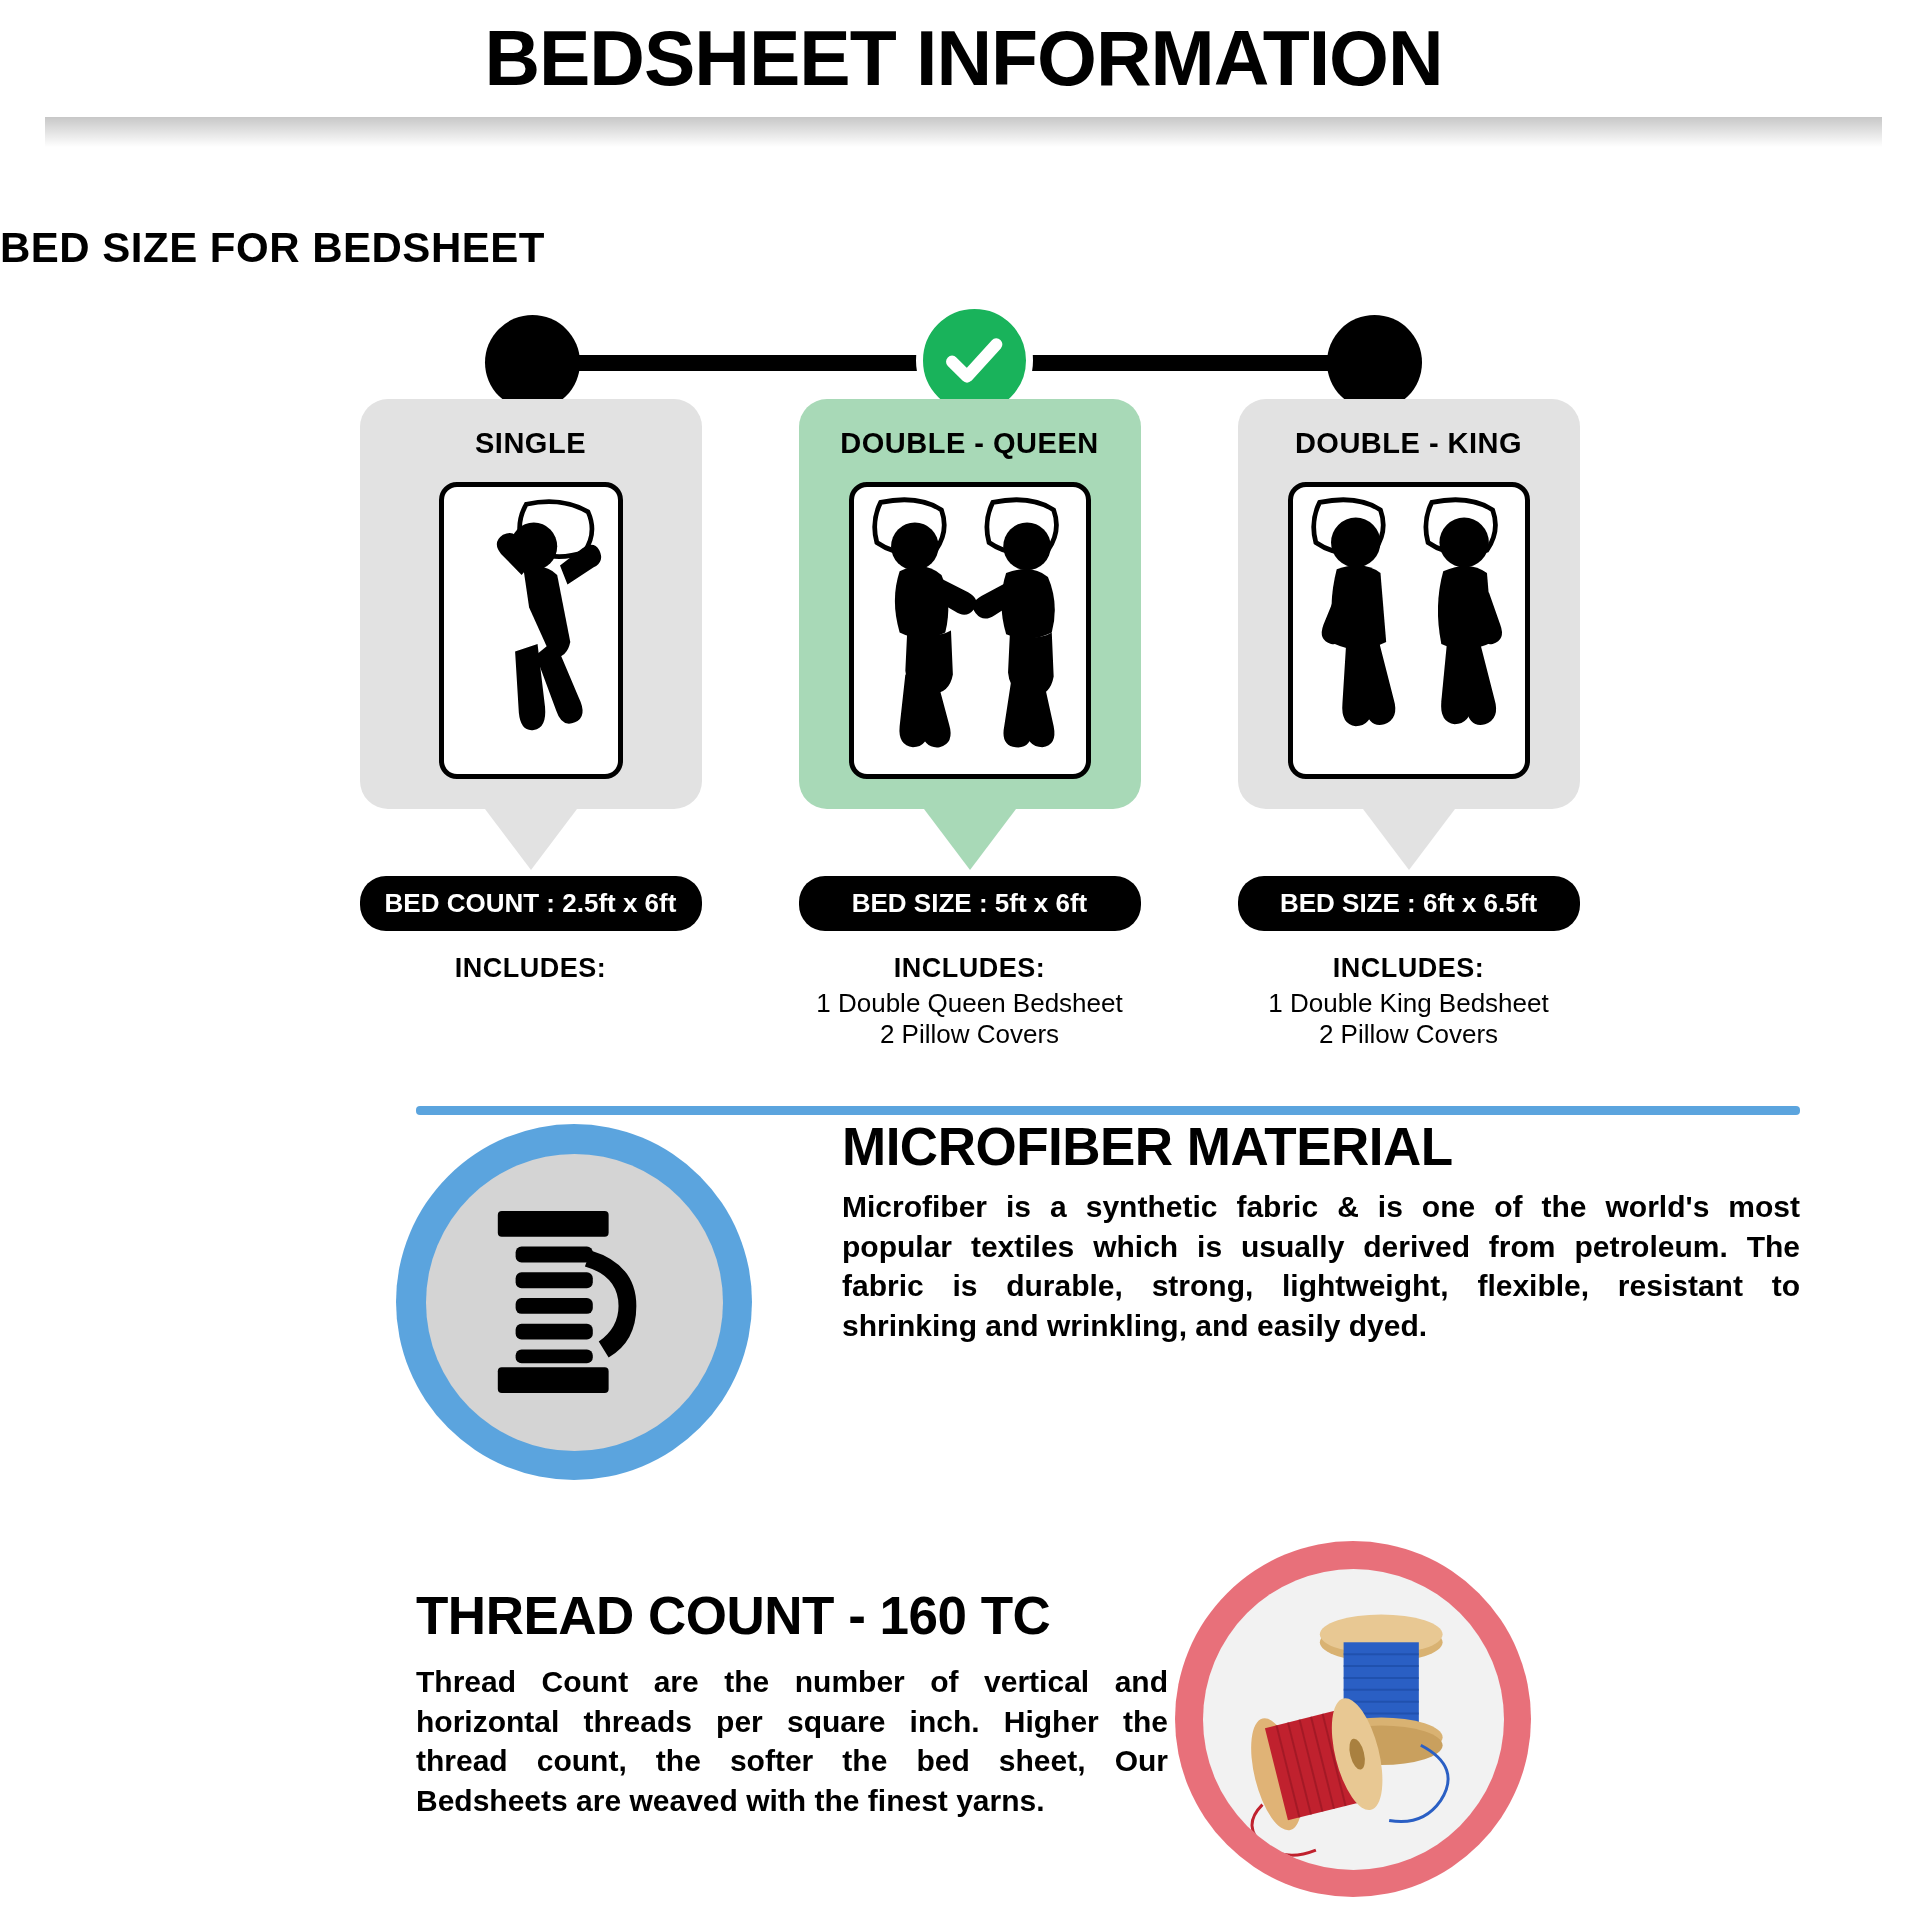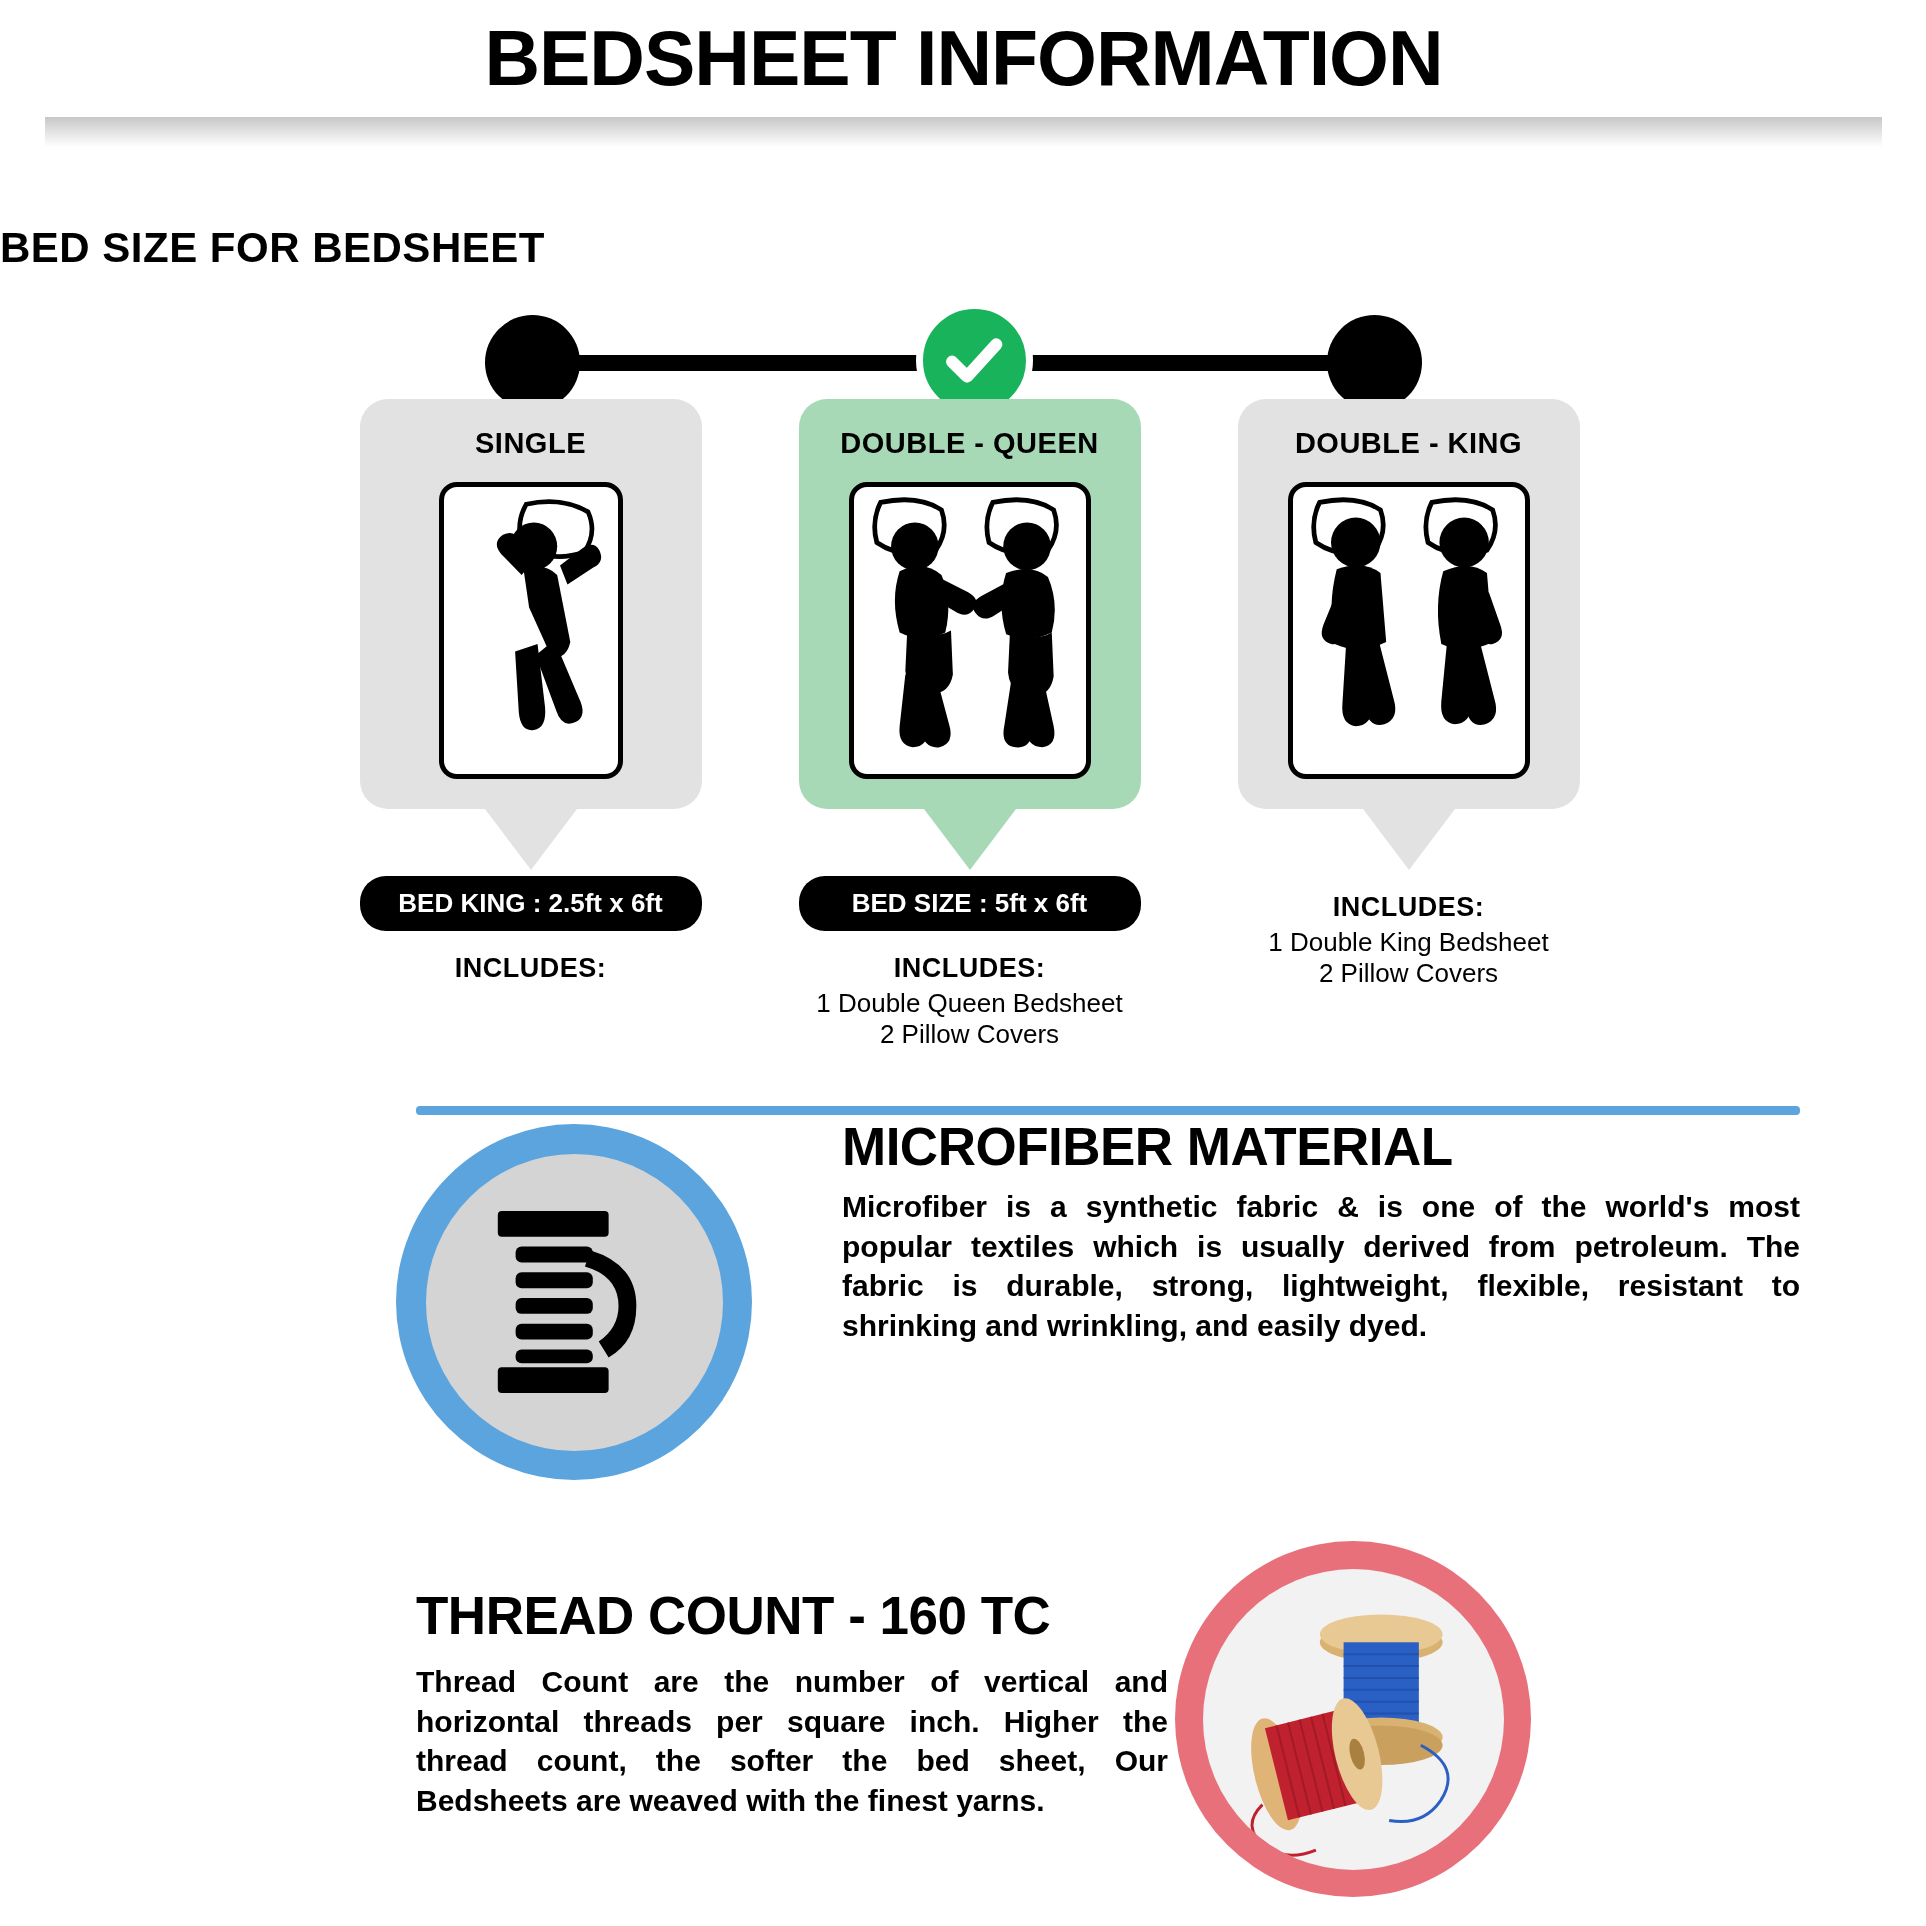--- a/index.html
+++ b/index.html
@@ -264,21 +264,21 @@
               <path d="M85 86 q22 -8 36 6 l14 70 q-4 18 -20 16 l-24 -52 z"></path>
               <path d="M83 92 l-22 -22 q-10 -12 2 -20 q12 -6 18 6 l14 22 z"></path>
               <path d="M124 82 l24 -18 q12 -8 18 2 q6 12 -6 18 l-28 18 z"></path>
               <path d="M100 164 l8 66 q2 22 -12 24 q-14 2 -16 -18 l-4 -64 z"></path>
               <path d="M118 160 l26 60 q10 20 -4 26 q-14 6 -20 -12 l-22 -58 z"></path>
             </g>
           </svg>
         </div>
       </div>
       <div class="pointer"></div>
-      <div class="size-pill">BED KING : 2.5ft x 6ft</div>
+      <div class="size-pill">BED COUNT : 2.5ft x 6ft</div>
       <div class="includes-head">INCLUDES:</div>
     </div>
 
     <div class="card-col">
       <div class="card highlight">
         <div class="card-label">DOUBLE - QUEEN</div>
         <div class="mattress wide">
           <svg viewBox="0 0 244 300" preserveAspectRatio="none">
             <g fill="#ffffff" stroke="#000" stroke-width="5">
               <path d="M28 16 q40 -8 64 8 q8 22 -6 42 q-36 10 -62 -8 q-6 -22 4 -42 z"></path>
@@ -334,20 +334,21 @@
               <circle cx="180" cy="58" r="26"></circle>
               <path d="M158 88 q28 -12 46 2 l6 72 q-28 14 -54 2 q-8 -40 2 -76 z"></path>
               <path d="M206 110 l12 34 q6 16 -8 20 q-12 2 -16 -12 l-10 -30 z"></path>
               <path d="M162 162 l-6 62 q-2 22 14 24 q16 0 18 -20 l4 -62 z"></path>
               <path d="M196 160 l16 62 q6 20 -10 26 q-16 4 -20 -16 l-12 -64 z"></path>
             </g>
           </svg>
         </div>
       </div>
       <div class="pointer"></div>
+      <div class="size-pill">BED SIZE : 6ft x 6.5ft</div>
       <div class="includes-head">INCLUDES:</div>
       <div class="includes-list">
         <div>1 Double King Bedsheet</div>
         <div>2 Pillow Covers</div>
       </div>
     </div>
 
   </div>
 </div>
 

